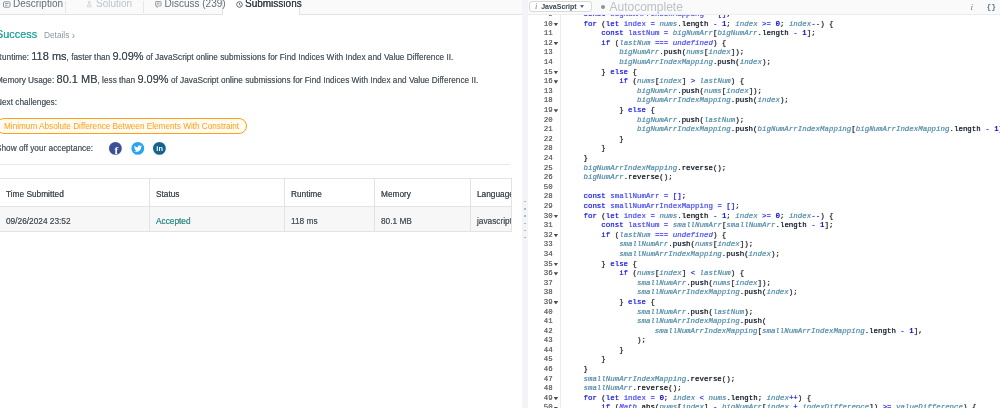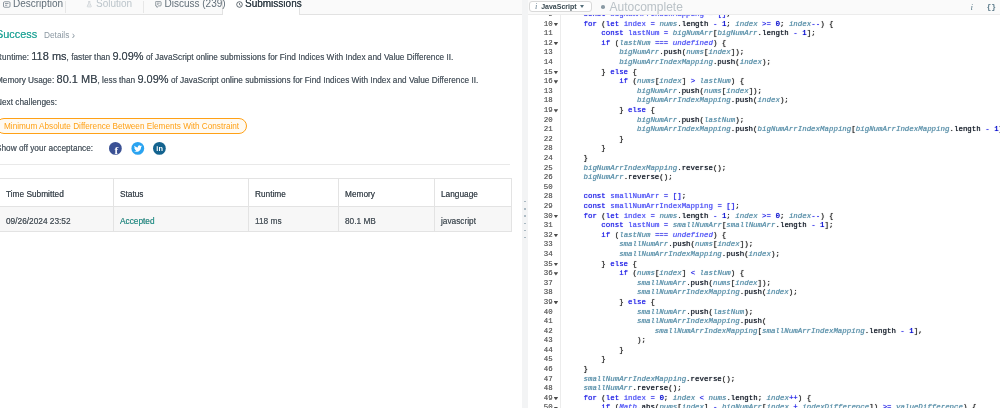--- a/index.html
+++ b/index.html
@@ -120,21 +120,21 @@
     <path fill="#fff" transform="translate(56.8 12.6) scale(1.13) translate(-56.8 -12.6)" d="M63.9 8.6c-.5.2-1 .4-1.6.5.6-.35 1-.9 1.2-1.55-.55.33-1.15.56-1.8.7a2.84 2.84 0 0 0-4.9 1.94c0 .22.02.44.07.65a8.05 8.05 0 0 1-5.85-2.96 2.84 2.84 0 0 0 .88 3.78c-.47-.01-.9-.14-1.28-.35v.04c0 1.37.98 2.52 2.27 2.78-.24.07-.49.1-.75.1-.18 0-.36-.02-.53-.05a2.84 2.84 0 0 0 2.65 1.97 5.7 5.7 0 0 1-3.53 1.22c-.23 0-.46-.01-.68-.04a8.03 8.03 0 0 0 4.35 1.28c5.22 0 8.08-4.33 8.08-8.08v-.37c.55-.4 1.03-.9 1.4-1.47z"></path>
     <circle cx="99.4" cy="12.6" r="12.6" fill="#13638f"></circle>
     <text x="99.8" y="18.4" font-family="Liberation Sans,sans-serif" font-weight="bold" font-size="14.5" fill="#fff" text-anchor="middle">in</text>
   </svg>
 
   <div class="abs" id="hr1"></div>
 
   <table class="abs" id="tbl" cellspacing="0">
     <tbody>
         <tr>
-          <td style="width:114px">Time Submitted</td>
+          <td style="width:150px">Time Submitted</td>
           <td style="width:135px">Status</td>
           <td style="width:90px">Runtime</td>
           <td style="width:96px">Memory</td>
           <td>Language</td>
         </tr>
     <tr class="data">
           <td>09/26/2024 23:52</td>
           <td class="ok">Accepted</td>
           <td>118 ms</td>
           <td>80.1 MB</td>

